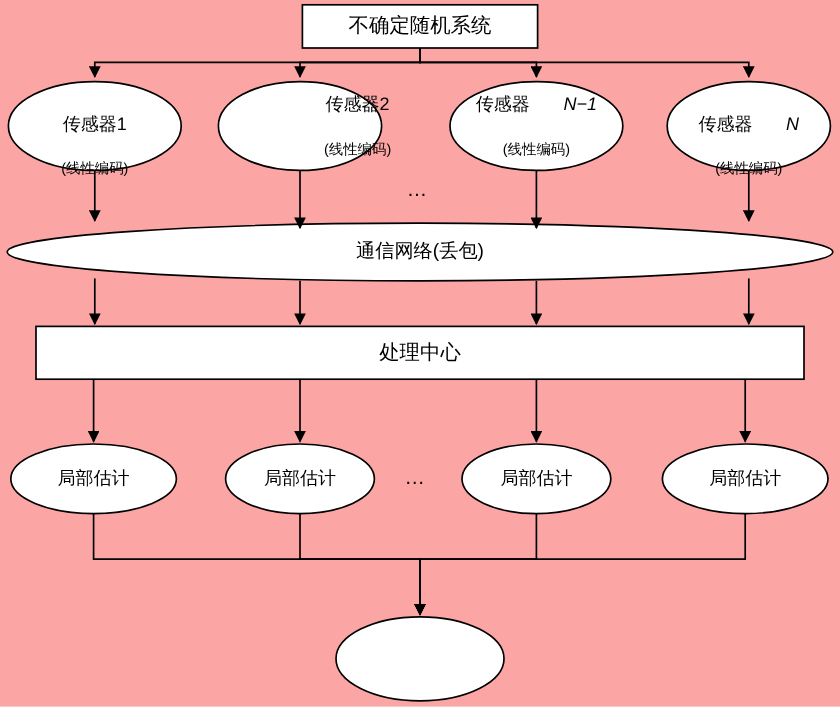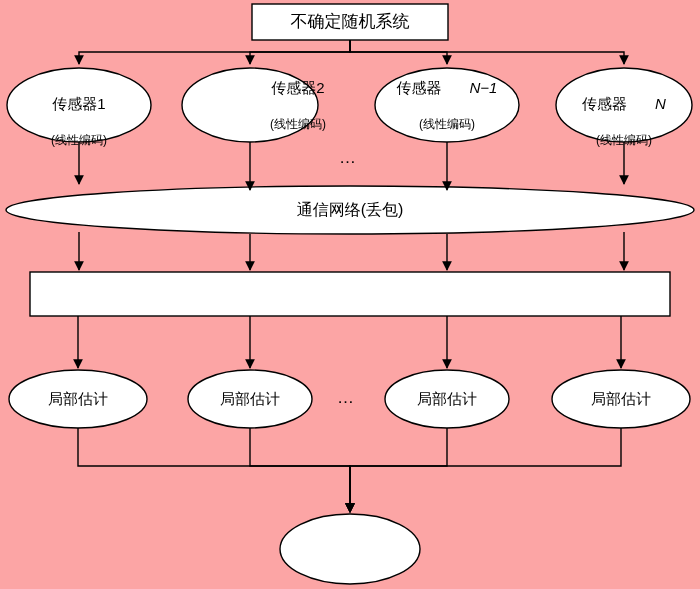--- a/index.html
+++ b/index.html
@@ -136,20 +136,23 @@
     <span class="line lbl-sensor-main">传感器<span class="ital">N</span></span>
     <span class="line lbl-sensor-sub">(线性编码)</span>
   </div>
 
   <div class="ellipsis" style="left:339px; top:148px;">…</div>
 
   <div class="node-label lbl-net" style="left:250px; top:196px; width:200px; height:28px;">
     <span class="line">通信网络(丢包)</span>
   </div>
 
+  <div class="node-label lbl-center" style="left:250px; top:280px; width:200px; height:28px;">
+    <span class="line">处理中心</span>
+  </div>
 
   <div class="node-label lbl-local" style="left:18px; top:386px; width:120px; height:26px;">
     <span class="line">局部估计</span>
   </div>
   <div class="node-label lbl-local" style="left:190px; top:386px; width:120px; height:26px;">
     <span class="line">局部估计</span>
   </div>
   <div class="node-label lbl-local" style="left:387px; top:386px; width:120px; height:26px;">
     <span class="line">局部估计</span>
   </div>

